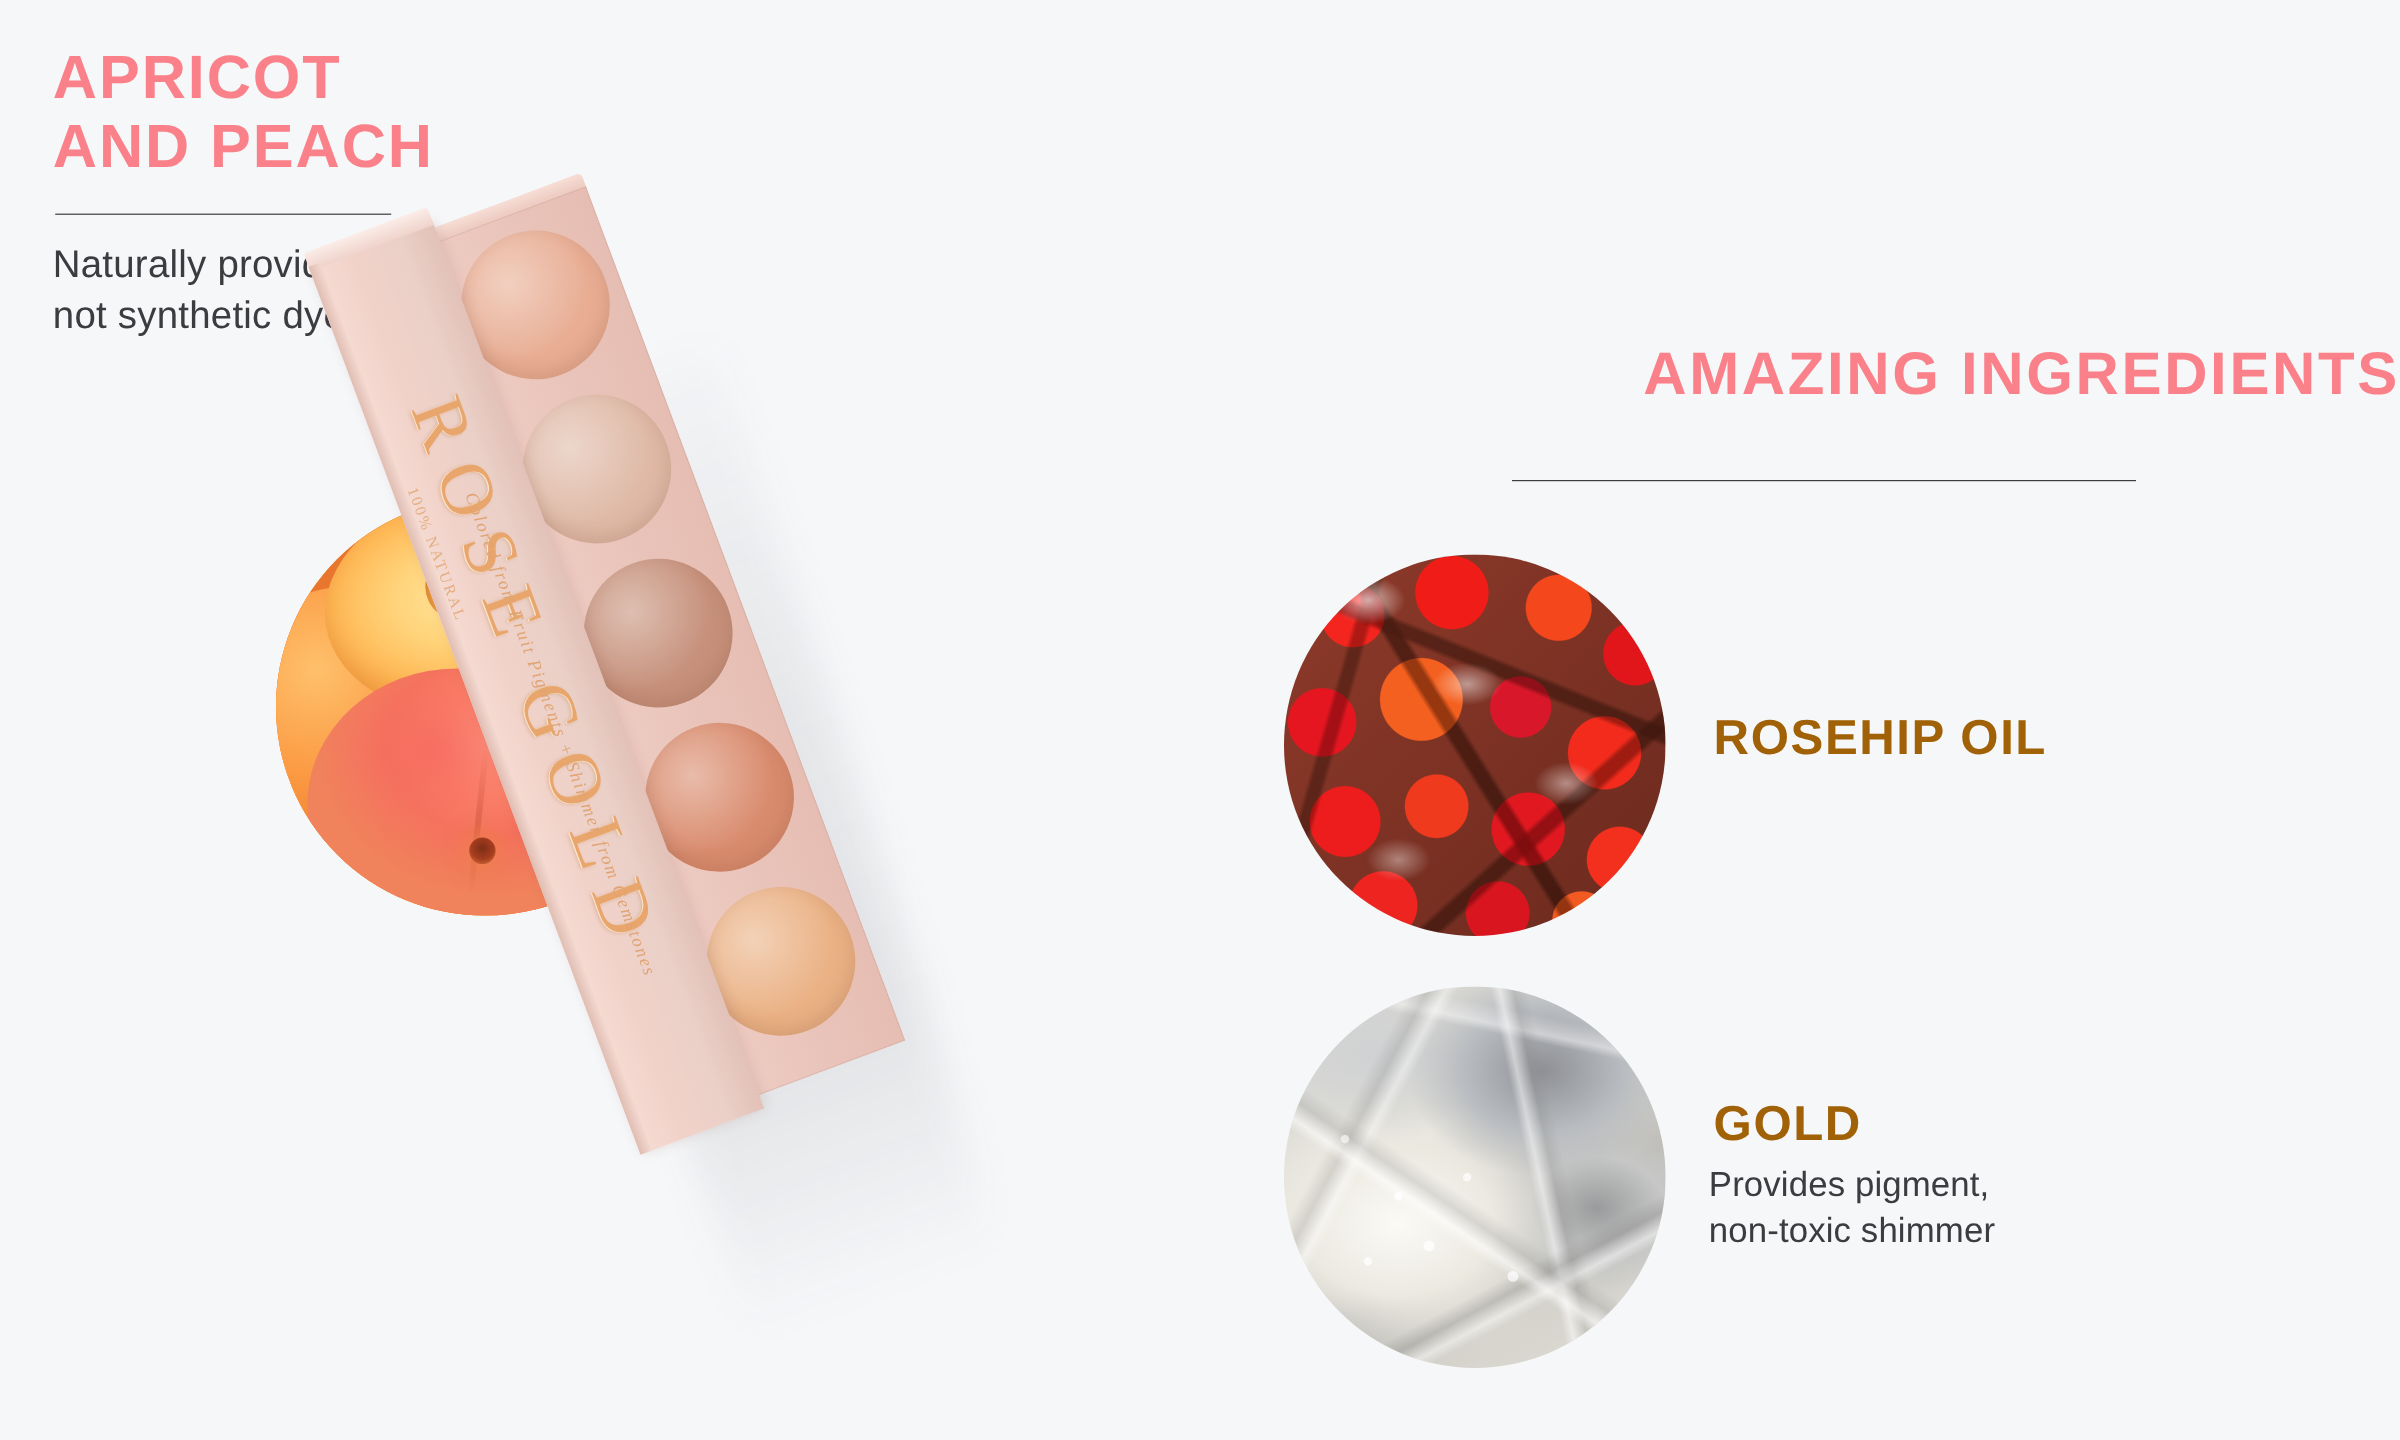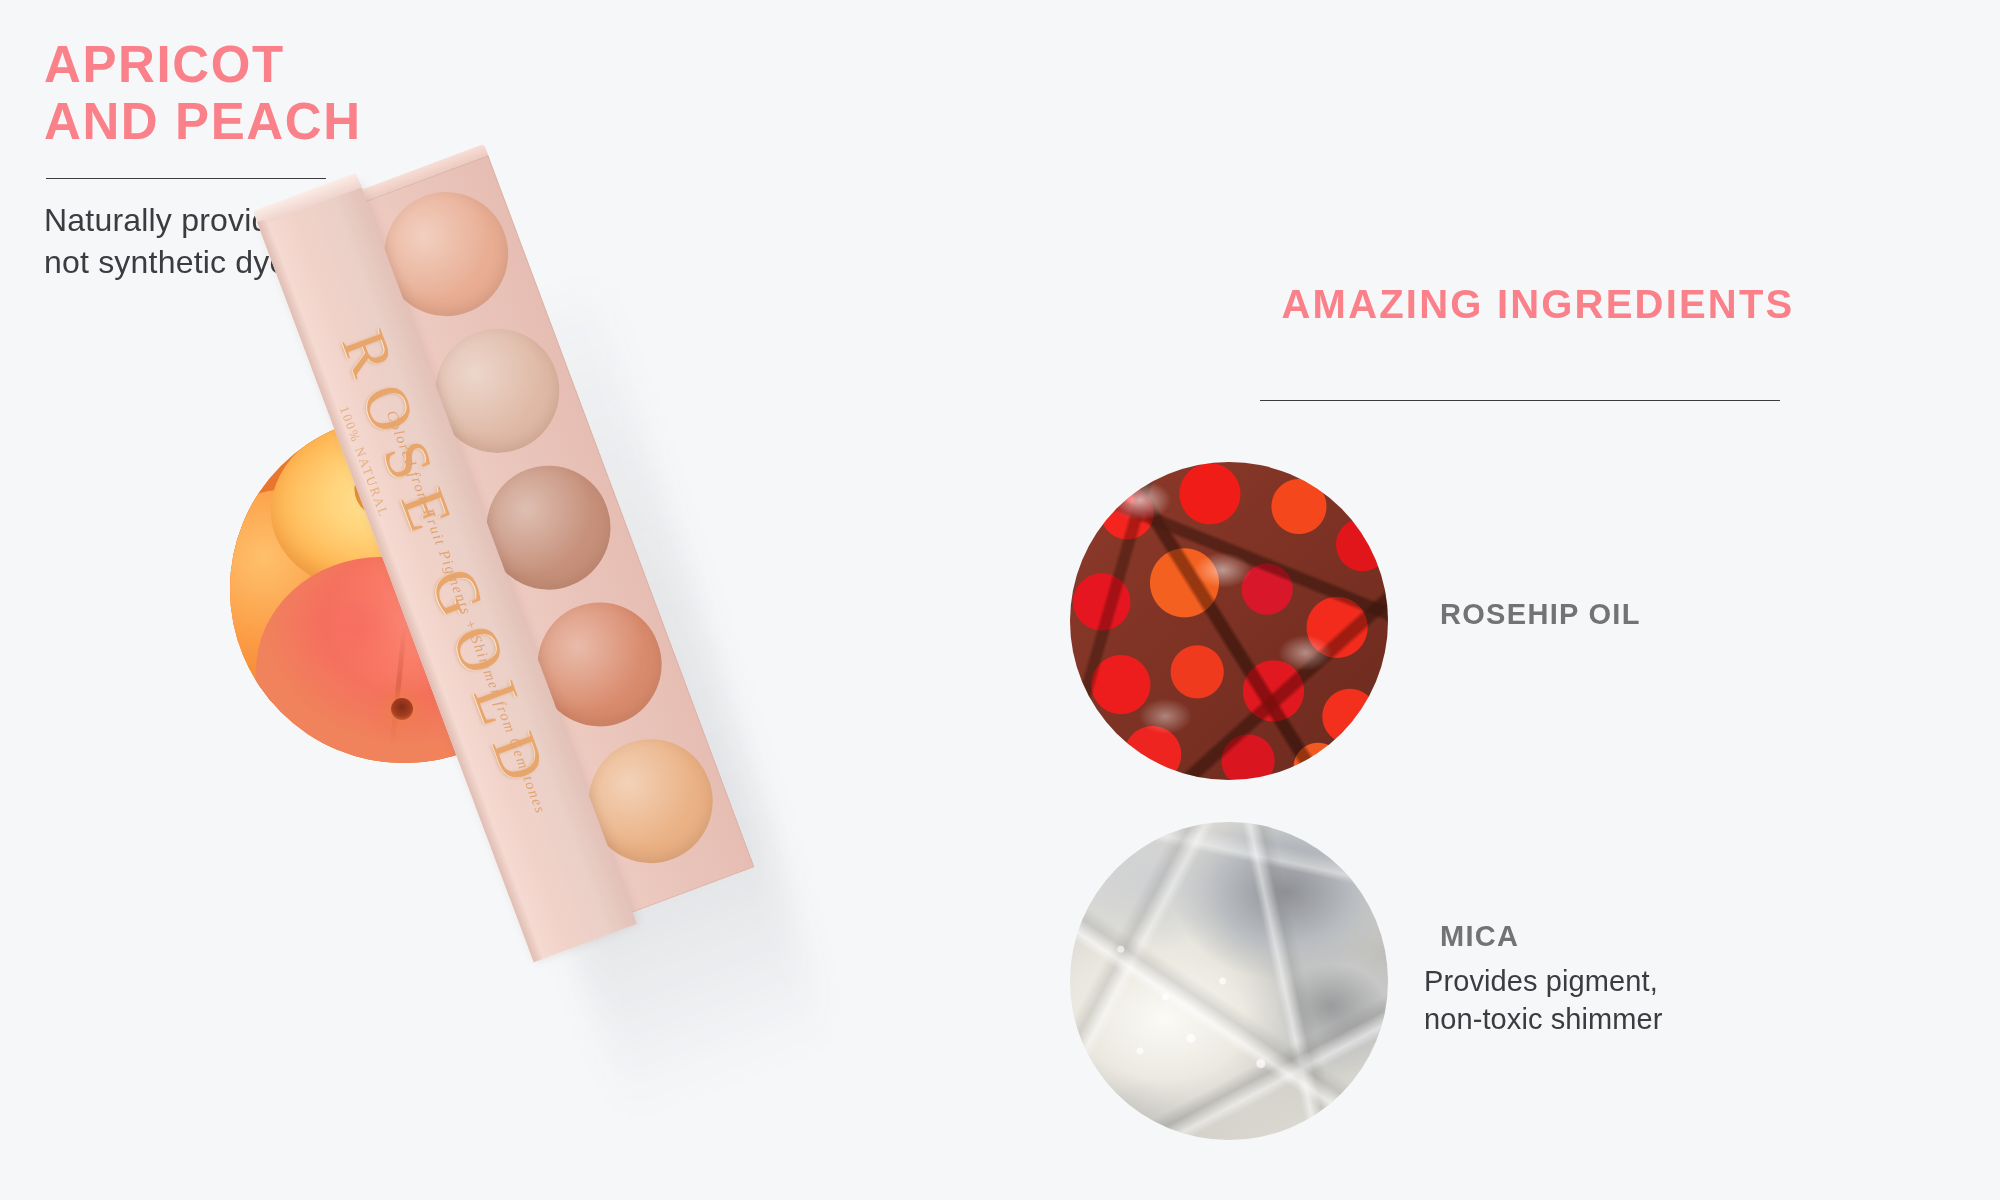--- a/index.html
+++ b/index.html
@@ -272,22 +272,22 @@
     left: 1070px;
     top: 0;
     width: 930px;
     height: 1200px;
   }
   .ri-title {
     position: absolute;
     left: 6px;
     top: 282px;
     width: 924px;
-    text-align: center;
-    font-size: 40px;
+    text-align: right;
+    font-size: 50px;
     font-weight: bold;
     letter-spacing: 2.2px;
     color: #fa8189;
     white-space: nowrap;
   }
   .ri-rule {
     position: absolute;
     left: 190px;
     top: 400px;
     width: 520px;
@@ -311,25 +311,25 @@
     border-radius: 50%;
     overflow: hidden;
     flex: 0 0 auto;
     position: relative;
   }
   .ing-text {
     margin-left: 36px;
     padding-bottom: 4px;
   }
   .ing-name {
-    font-size: 29px;
+    font-size: 41px;
     font-weight: bold;
     letter-spacing: 1.3px;
-    color: #737373;
-    margin: 0 0 10px 16px;
+    color: #a16207;
+    margin: 0 0 10px 4px;
   }
   .ing-desc {
     font-size: 29px;
     line-height: 1.3;
     color: #3b3b40;
     letter-spacing: 0.1px;
     white-space: pre-line;
   }
 
   
@@ -468,21 +468,21 @@
         <div class="ing-name">ROSEHIP OIL</div>
       </div>
     </div>
 
     <div class="ing-row r2">
       <div class="ing-circle mica">
         <div class="facets"></div>
         <div class="grain"></div>
       </div>
       <div class="ing-text">
-        <div class="ing-name">MICA</div>
+        <div class="ing-name">GOLD</div>
         <div class="ing-desc">Provides pigment,
 non-toxic shimmer</div>
       </div>
     </div>
 
   </div>
 
 </div>
 
 </body></html>

